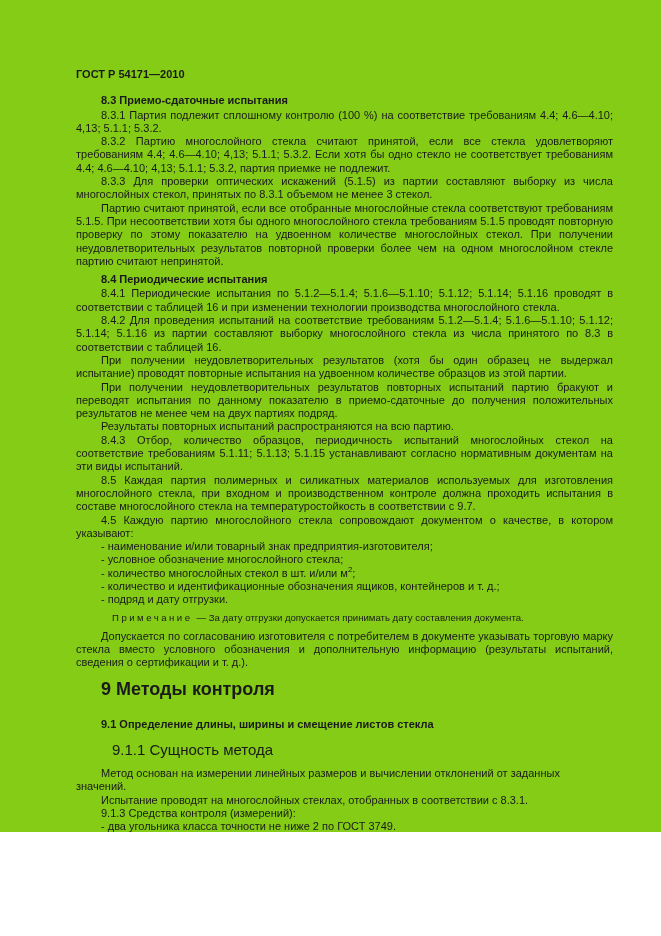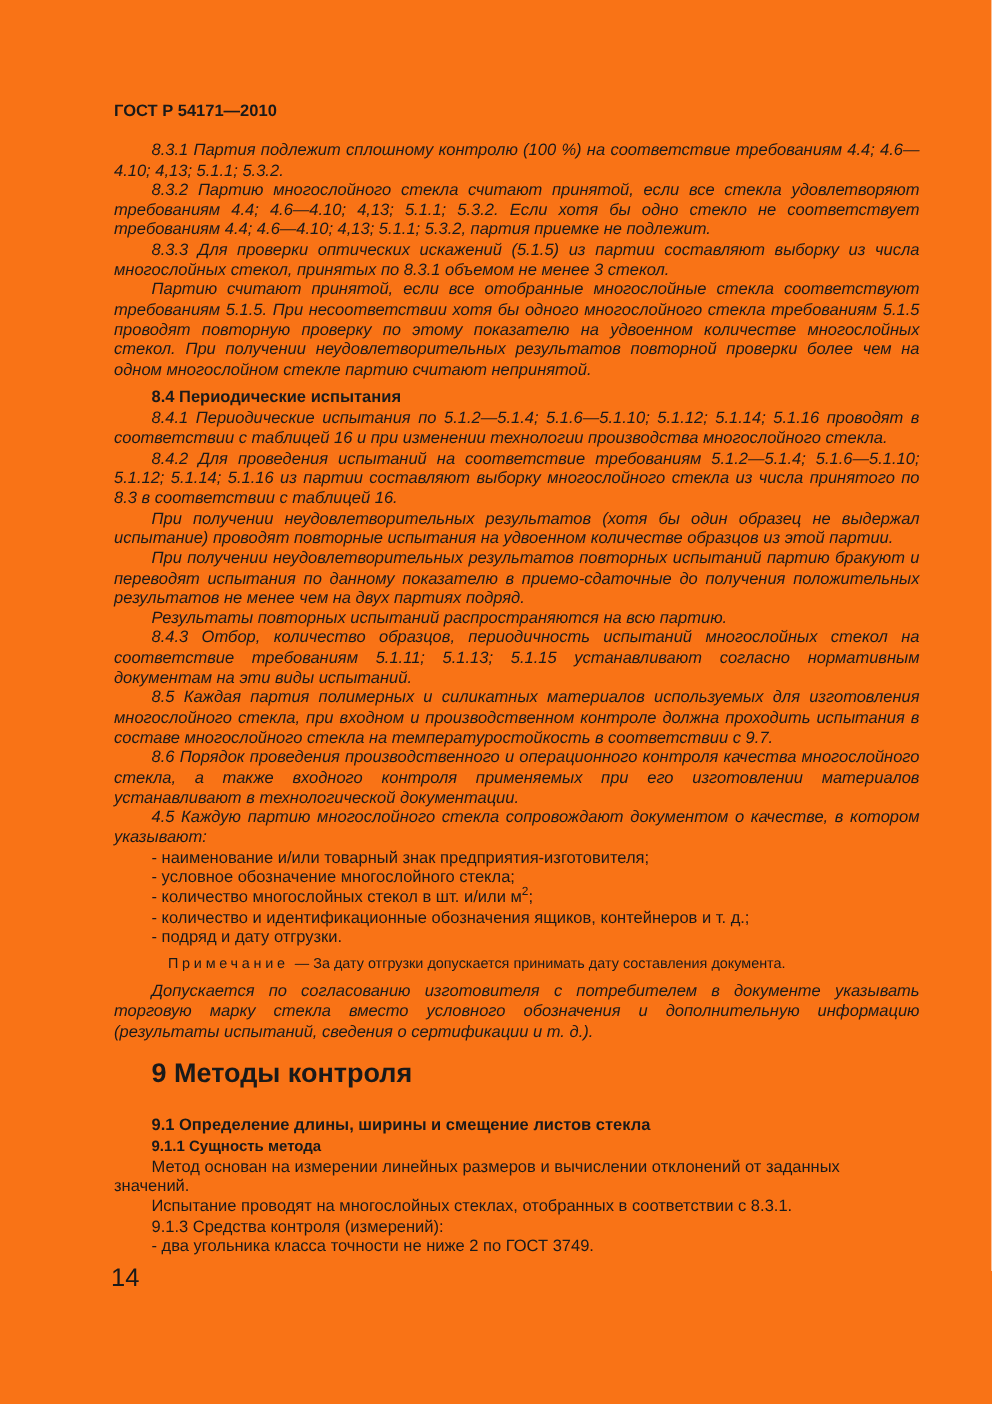--- a/index.html
+++ b/index.html
@@ -3,56 +3,55 @@
 <meta charset="utf-8">
 <style>
   html, body {
     margin: 0;
     padding: 0;
     background: #ffffff;
   }
   .page {
     position: relative;
     width: 661px;
-    height: 936px;
-    background: #f97316;
+    height: 832px;
+    background: #84cc16;
     color: #1a1a1a;
     font-family: "Liberation Sans", "DejaVu Sans", sans-serif;
     font-size: 11px;
     line-height: 13.3px;
     overflow: hidden;
     box-sizing: border-box;
     padding: 68px 48px 0 76px;
     hyphens: auto;
   }
   .doc-number {
     font-weight: bold;
     margin: 0 0 13px 0;
   }
   .p {
     margin: 0;
     text-align: justify;
     text-indent: 25px;
-    font-style: italic;
   }
   .p-noj {
     margin: 0;
     text-indent: 25px;
   }
   .h2 {
     font-size: 11px;
     font-weight: bold;
     text-indent: 25px;
     margin: 5px 0 1px 0;
   }
   .h3 {
-    font-size: 10px;
-    font-weight: bold;
+    font-size: 15px;
+    font-weight: normal;
     text-indent: 25px;
-    margin: 0;
+    margin: 11px;
   }
   .h1 {
     font-size: 18px;
     line-height: 17px;
     font-weight: bold;
     text-indent: 25px;
     margin: 12px 0 20px 0;
   }
   .note {
     font-size: 9.6px;
@@ -79,34 +78,34 @@
     font-size: 17px;
   }
 </style>
 </head>
 <body>
 
 <div class="page">
 
   <p class="doc-number">ГОСТ Р 54171—2010</p>
 
+  <p class="h2">8.3 Приемо-сдаточные испытания</p>
   <p class="p">8.3.1 Партия подлежит сплошному контролю (100 %) на соответствие требованиям 4.4; 4.6—4.10; 4,13; 5.1.1; 5.3.2.</p>
   <p class="p">8.3.2 Партию многослойного стекла считают принятой, если все стекла удовлетворяют требованиям 4.4; 4.6—4.10; 4,13; 5.1.1; 5.3.2. Если хотя бы одно стекло не соответствует требованиям 4.4; 4.6—4.10; 4,13; 5.1.1; 5.3.2, партия приемке не подлежит.</p>
   <p class="p">8.3.3 Для проверки оптических искажений (5.1.5) из партии составляют выборку из числа многослойных стекол, принятых по 8.3.1 объемом не менее 3 стекол.</p>
   <p class="p">Партию считают принятой, если все отобранные многослойные стекла соответствуют требованиям 5.1.5. При несоответствии хотя бы одного многослойного стекла требованиям 5.1.5 проводят повторную проверку по этому показателю на удвоенном количестве многослойных стекол. При получении неудовлетворительных результатов повторной проверки более чем на одном многослойном стекле партию считают непринятой.</p>
 
   <p class="h2">8.4 Периодические испытания</p>
   <p class="p">8.4.1 Периодические испытания по 5.1.2—5.1.4; 5.1.6—5.1.10; 5.1.12; 5.1.14; 5.1.16 проводят в соответствии с таблицей 16 и при изменении технологии производства многослойного стекла.</p>
   <p class="p">8.4.2 Для проведения испытаний на соответствие требованиям 5.1.2—5.1.4; 5.1.6—5.1.10; 5.1.12; 5.1.14; 5.1.16 из партии составляют выборку многослойного стекла из числа принятого по 8.3 в соответствии с таблицей 16.</p>
   <p class="p">При получении неудовлетворительных результатов (хотя бы один образец не выдержал испытание) проводят повторные испытания на удвоенном количестве образцов из этой партии.</p>
   <p class="p">При получении неудовлетворительных результатов повторных испытаний партию бракуют и переводят испытания по данному показателю в приемо-сдаточные до получения положительных результатов не менее чем на двух партиях подряд.</p>
   <p class="p">Результаты повторных испытаний распространяются на всю партию.</p>
   <p class="p">8.4.3 Отбор, количество образцов, периодичность испытаний многослойных стекол на соответствие требованиям 5.1.11; 5.1.13; 5.1.15 устанавливают согласно нормативным документам на эти виды испытаний.</p>
   <p class="p">8.5 Каждая партия полимерных и силикатных материалов используемых для изготовления многослойного стекла, при входном и производственном контроле должна проходить испытания в составе многослойного стекла на температуростойкость в соответствии с 9.7.</p>
-  <p class="p">8.6 Порядок проведения производственного и операционного контроля качества многослойного стекла, а также входного контроля применяемых при его изготовлении материалов устанавливают в технологической документации.</p>
   <p class="p">4.5 Каждую партию многослойного стекла сопровождают документом о качестве, в котором указывают:</p>
 
   <p class="p-noj">- наименование и/или товарный знак предприятия-изготовителя;</p>
   <p class="p-noj">- условное обозначение многослойного стекла;</p>
   <p class="p-noj"><span>- количество многослойных стекол в шт. и/или м</span><sup class="sq">2</sup><span>;</span></p>
   <p class="p-noj">- количество и идентификационные обозначения ящиков, контейнеров и т. д.;</p>
   <p class="p-noj">- подряд и дату отгрузки.</p>
 
   <p class="note"><span class="note-label">Примечание</span><span class="note-text">— За дату отгрузки допускается принимать дату составления документа.</span></p>
 

